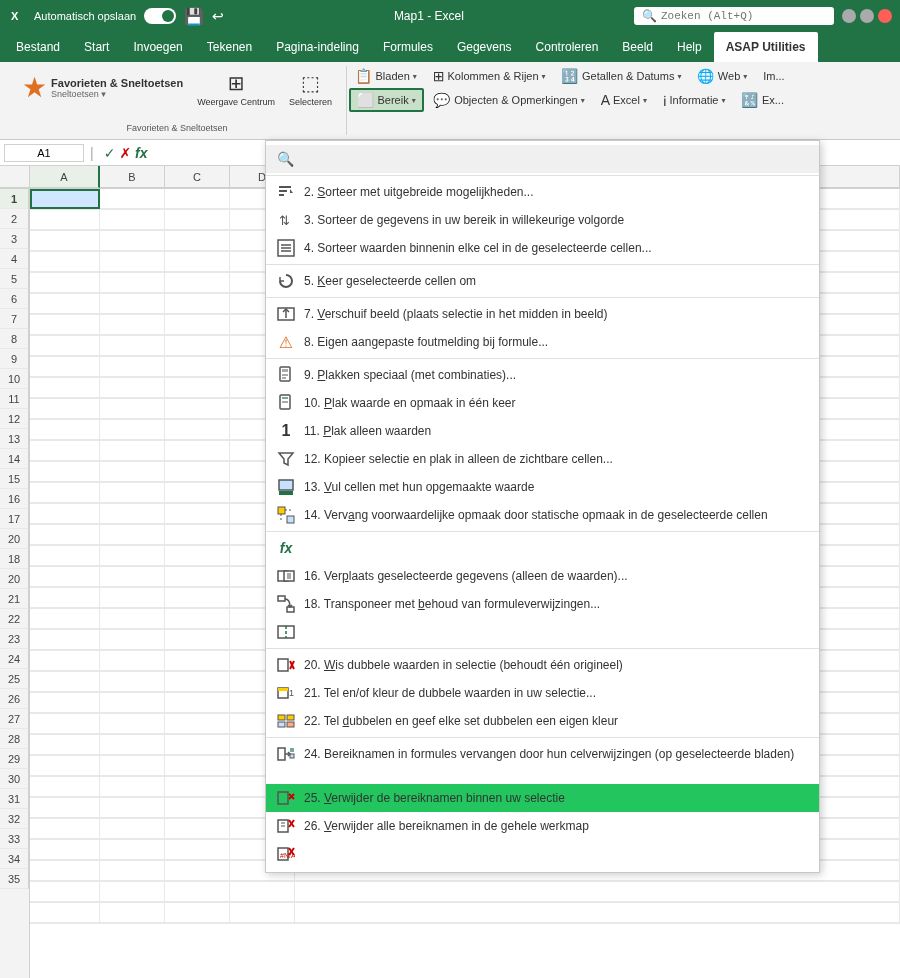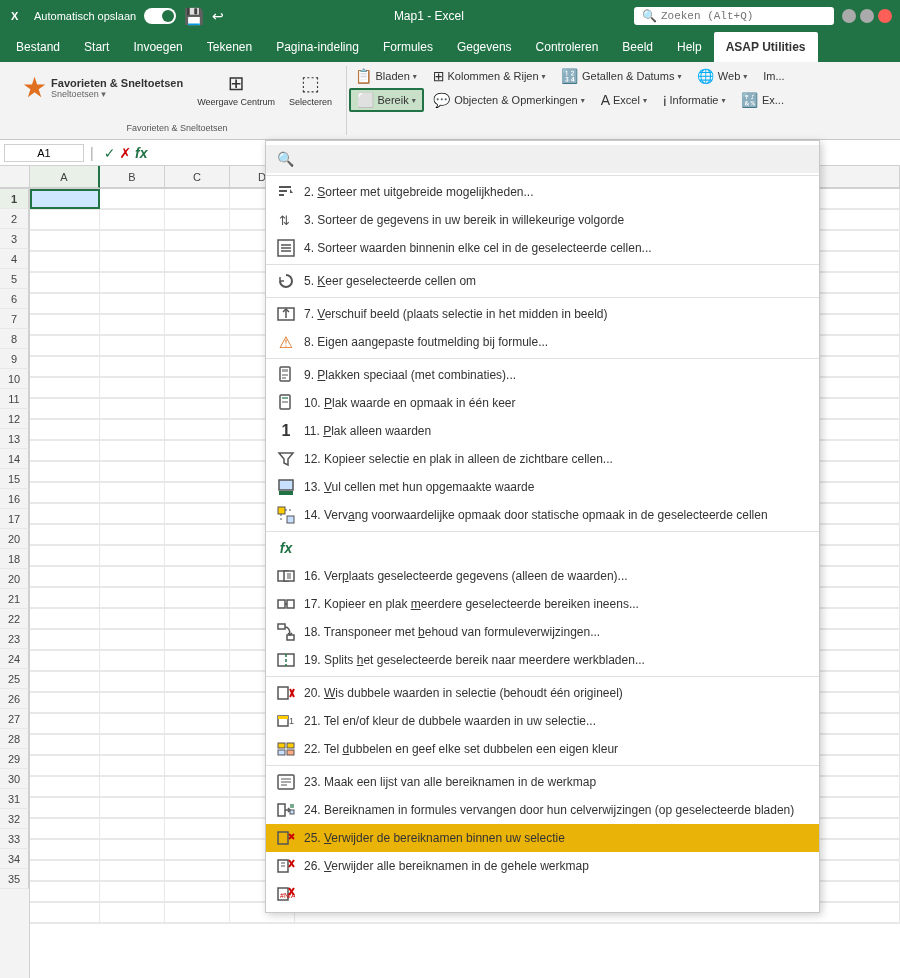--- a/index.html
+++ b/index.html
@@ -774,51 +774,40 @@
           <rect x="1" y="4" width="10" height="10" fill="none" stroke="#555" stroke-width="1.5"></rect>
           <rect x="7" y="4" width="10" height="10" fill="white" stroke="#555" stroke-width="1.5"></rect>
           <line x1="10" y1="7" x2="14" y2="7" stroke="#555" stroke-width="1"></line>
           <line x1="10" y1="9" x2="14" y2="9" stroke="#555" stroke-width="1"></line>
           <line x1="10" y1="11" x2="14" y2="11" stroke="#555" stroke-width="1"></line>
         </svg>
     </div>
     <div class="menu-item-text">16. Ver<u>p</u>laats geselecteerde gegevens (alleen de waarden)...</div>
   </div>
 
-  <div class="menu-item">
-    <div class="menu-item-icon">
-      <svg width="18" height="18" viewBox="0 0 18 18">
-          <rect x="1" y="5" width="7" height="8" fill="none" stroke="#555" stroke-width="1.5"></rect>
-          <rect x="10" y="5" width="7" height="8" fill="none" stroke="#555" stroke-width="1.5"></rect>
-          <line x1="8" y1="9" x2="10" y2="9" stroke="#555" stroke-width="1.5"></line>
-        </svg>
-    </div>
-    <div class="menu-item-text">17. Kopieer en plak <u>m</u>eerdere geselecteerde bereiken ineens...</div>
-  </div>
 
   <div class="menu-item">
     <div class="menu-item-icon">
       <svg width="18" height="18" viewBox="0 0 18 18">
           <rect x="1" y="1" width="7" height="5" fill="none" stroke="#555" stroke-width="1.5"></rect>
           <rect x="10" y="12" width="7" height="5" fill="none" stroke="#555" stroke-width="1.5"></rect>
           <path d="M8,4 Q13,4 13,12" fill="none" stroke="#555" stroke-width="1.5"></path>
           <polyline points="11,10 13,12 15,10" fill="none" stroke="#555" stroke-width="1.5"></polyline>
         </svg>
     </div>
     <div class="menu-item-text">18. Transponeer met <u>b</u>ehoud van formuleverwijzingen...</div>
   </div>
 
   <div class="menu-item">
     <div class="menu-item-icon">
       <svg width="18" height="18" viewBox="0 0 18 18">
           <rect x="1" y="3" width="16" height="12" fill="none" stroke="#555" stroke-width="1.5"></rect>
           <line x1="9" y1="3" x2="9" y2="15" stroke="#217346" stroke-width="1.5" stroke-dasharray="3,2"></line>
         </svg>
     </div>
-    <div class="menu-item-text">19. Splits <u>h</u>et geselecteerde bereik naar meerdere werkbladen...</div>
   </div>
 
   <div class="menu-separator"></div>
 
   <div class="menu-item">
     <div class="menu-item-icon">
       <svg width="18" height="18" viewBox="0 0 18 18">
           <rect x="1" y="3" width="10" height="12" fill="none" stroke="#555" stroke-width="1.5"></rect>
           <line x1="13" y1="5" x2="17" y2="13" stroke="#c00" stroke-width="2"></line>
           <line x1="17" y1="5" x2="13" y2="13" stroke="#c00" stroke-width="2"></line>
@@ -845,46 +834,35 @@
           <rect x="1" y="10" width="7" height="5" fill="#c8e0ff" stroke="#555" stroke-width="1"></rect>
           <rect x="10" y="3" width="7" height="5" fill="#ffcc00" stroke="#555" stroke-width="1"></rect>
           <rect x="10" y="10" width="7" height="5" fill="#ffaa80" stroke="#555" stroke-width="1"></rect>
         </svg>
     </div>
     <div class="menu-item-text">22. Tel <u>d</u>ubbelen en geef elke set dubbelen een eigen kleur</div>
   </div>
 
   <div class="menu-separator"></div>
 
-  <div class="menu-item">
-    <div class="menu-item-icon">
-      <svg width="18" height="18" viewBox="0 0 18 18">
-          <rect x="1" y="2" width="16" height="14" fill="none" stroke="#555" stroke-width="1.5" rx="1"></rect>
-          <line x1="4" y1="6" x2="14" y2="6" stroke="#555" stroke-width="1"></line>
-          <line x1="4" y1="9" x2="14" y2="9" stroke="#555" stroke-width="1"></line>
-          <line x1="4" y1="12" x2="10" y2="12" stroke="#555" stroke-width="1"></line>
-        </svg>
-    </div>
-    <div class="menu-item-text">23. Maak een lijst van alle bereiknamen in de werkmap</div>
-  </div>
 
   <div class="menu-item">
     <div class="menu-item-icon">
       <svg width="18" height="18" viewBox="0 0 18 18">
           <rect x="1" y="3" width="7" height="12" fill="none" stroke="#555" stroke-width="1.5"></rect>
           <line x1="8" y1="9" x2="12" y2="9" stroke="#555" stroke-width="1.5"></line>
           <polyline points="11,7 13,9 11,11" fill="none" stroke="#555" stroke-width="1.5"></polyline>
           <rect x="13" y="3" width="4" height="4" fill="#217346" opacity="0.6"></rect>
           <rect x="13" y="9" width="4" height="4" fill="#c8e0ff" stroke="#555" stroke-width="1"></rect>
         </svg>
     </div>
     <div class="menu-item-text">24. Bereiknamen in formules vervangen door hun celverwijzingen (op geselecteerde bladen)</div>
   </div>
 
-  <div class="menu-item highlighted" style="background:#eab308;">
+  <div class="menu-item highlighted" style="background:#22c55e;margin-top:16px;">
     <div class="menu-item-icon">
       <svg width="18" height="18" viewBox="0 0 18 18">
           <rect x="1" y="3" width="10" height="12" fill="none" stroke="#555" stroke-width="1.5"></rect>
           <line x1="12" y1="5" x2="17" y2="10" stroke="#c00" stroke-width="2"></line>
           <line x1="17" y1="5" x2="12" y2="10" stroke="#c00" stroke-width="2"></line>
         </svg>
     </div>
     <div class="menu-item-text">25. <u>V</u>erwijder de bereiknamen binnen uw selectie</div>
   </div>
 

